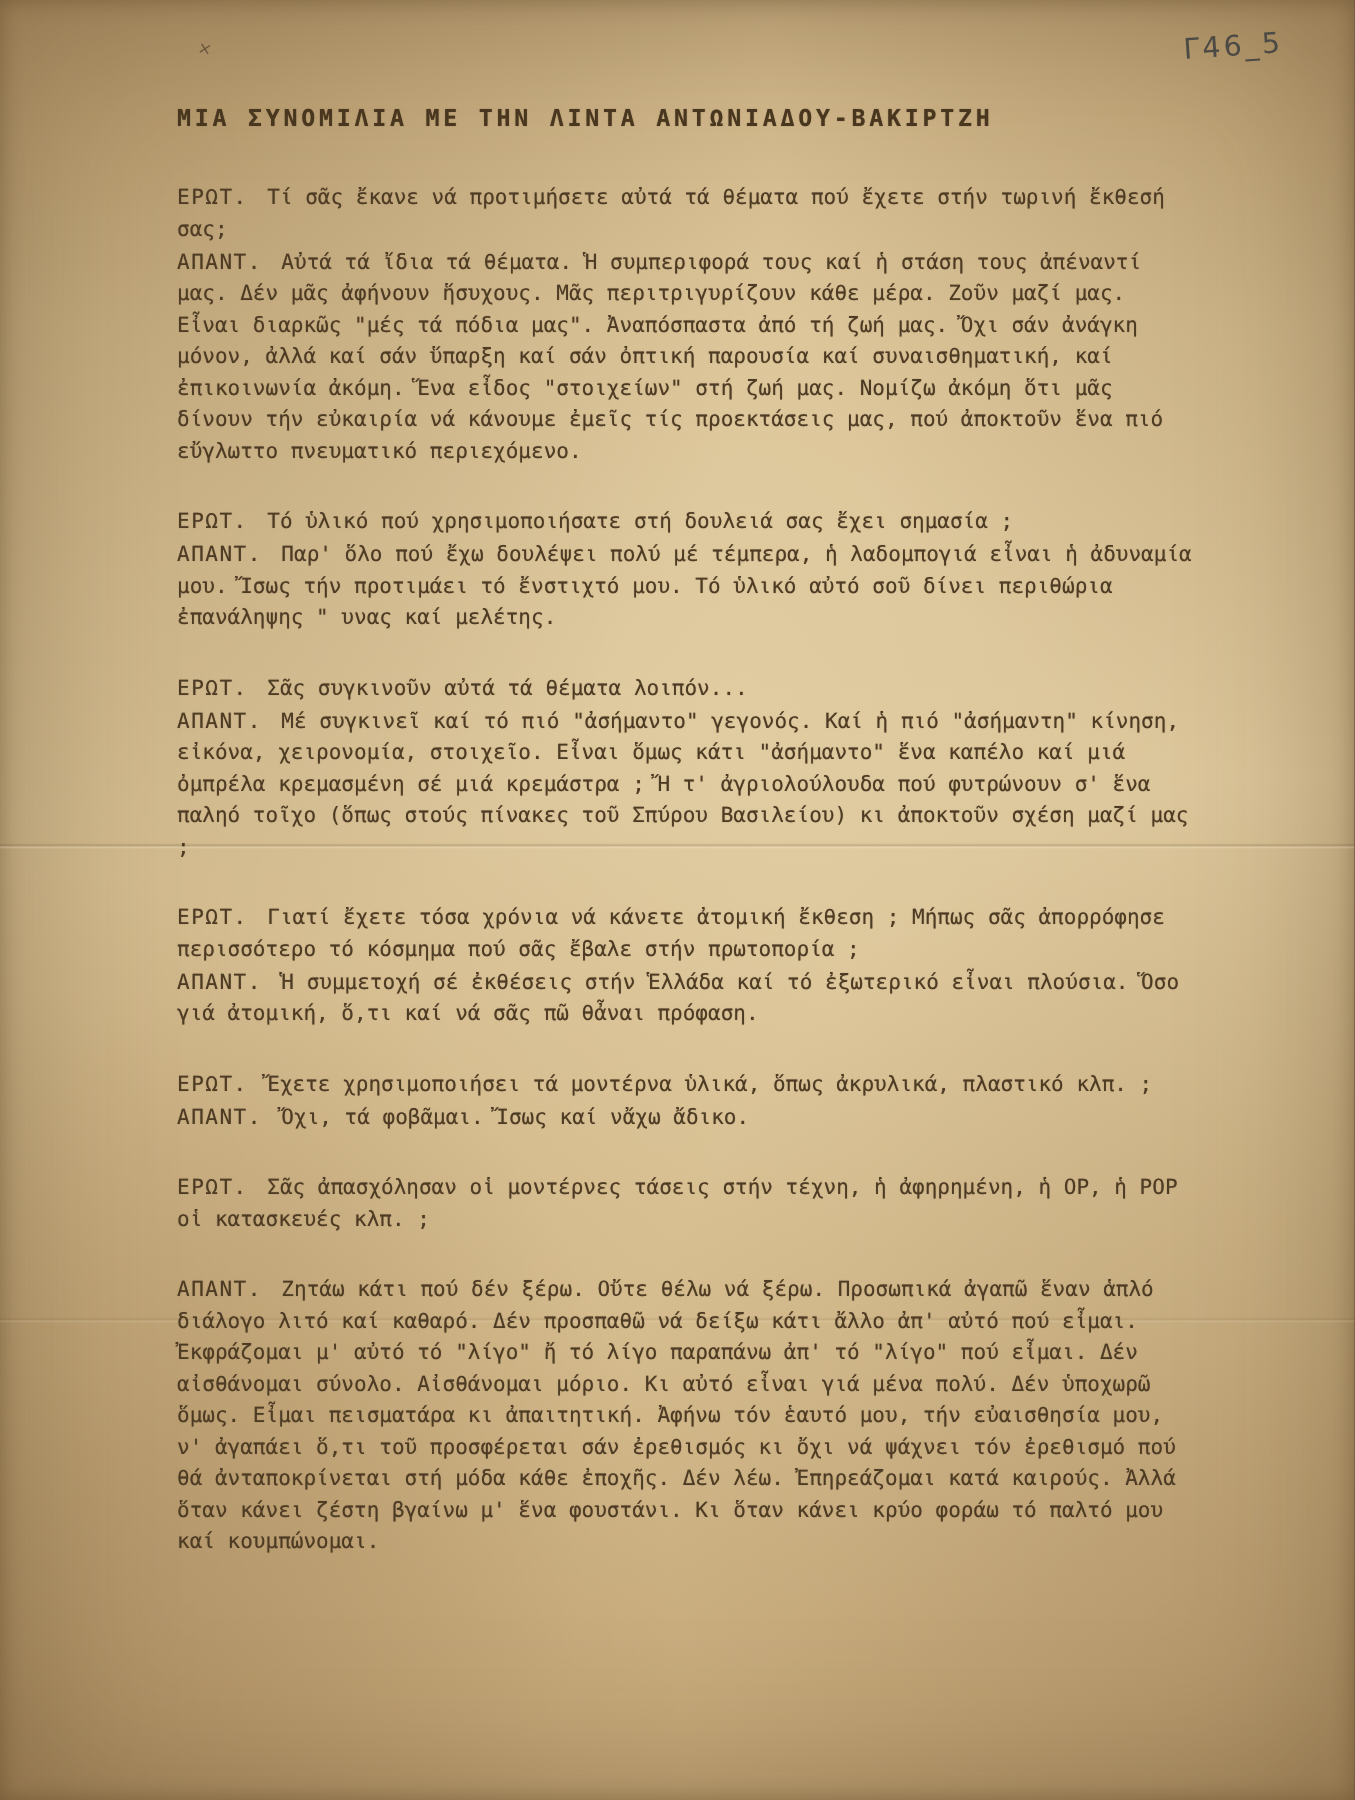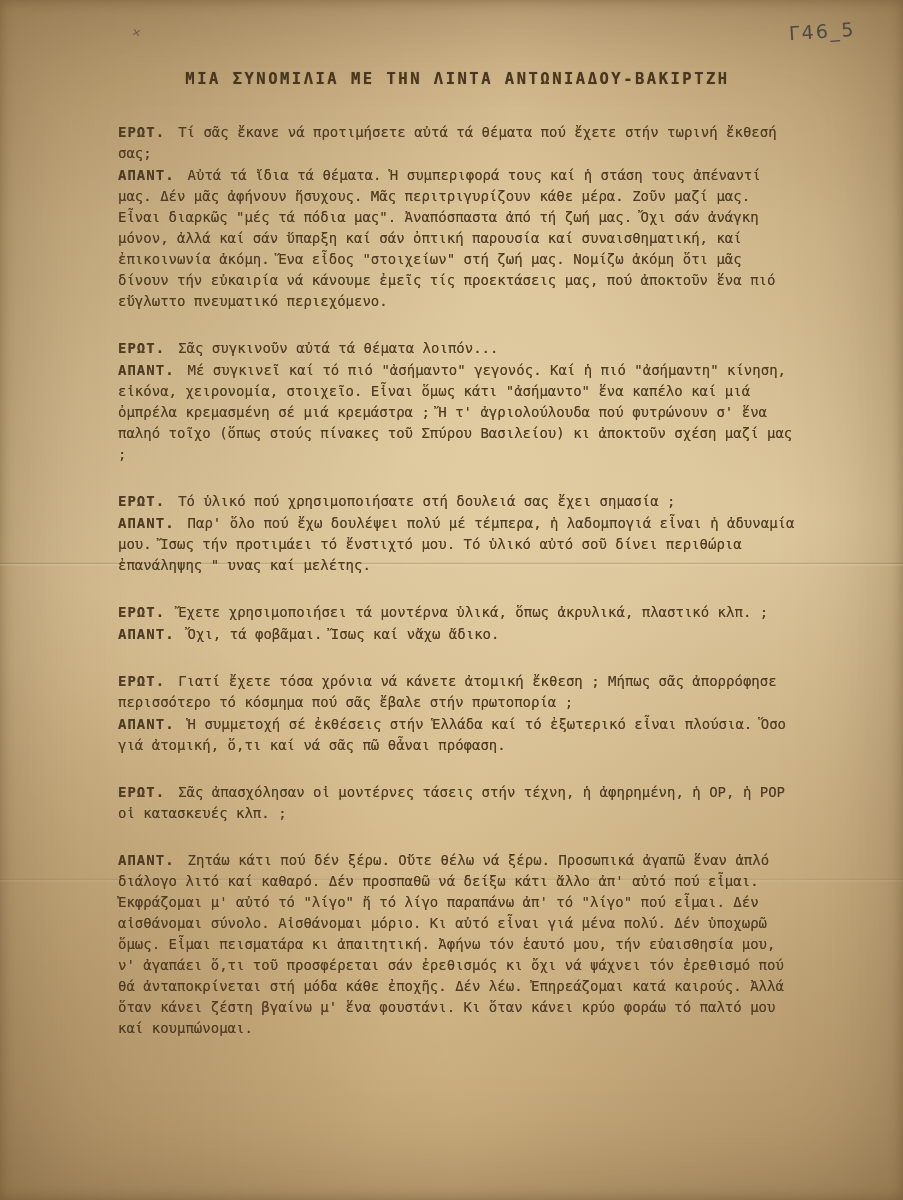--- a/index.html
+++ b/index.html
@@ -35,63 +35,63 @@
   }
   .corner-mark{
     position:absolute;top:26px;left:132px;
     font-family:"DejaVu Sans", sans-serif;
     font-size:11px;color:#5a4832;opacity:.8;transform:rotate(12deg);
   }
   .content{
     position:absolute;left:118px;right:106px;top:70px;
   }
   .title{
-    font-size:15.5px;font-weight:bold;text-align:center;
+    font-size:15.5px;font-weight:bold;text-align:left;
     letter-spacing:2.5px;margin:0 0 34px 0;color:#49361f;
     text-shadow:0 0 .7px rgba(73,54,31,.65);
   }
   .qa{margin:0 0 26px 0;}
   p{
     font-size:14px;line-height:21px;margin:0;
     text-shadow:0 0 .6px rgba(78,59,36,.55);
     text-align:left;
   }
   .answer{margin-top:1px;}
-  .label{margin-right:13px;letter-spacing:1px;font-weight:bold;}
+  .label{margin-right:13px;letter-spacing:1px;}
 </style>
 </head>
 <body>
 
 <div class="paper">
   <div class="crease c1"></div>
   <div class="crease c2"></div>
   <div class="corner-mark">×</div>
   <div class="annotation">Γ46_5</div>
   <div class="content">
     <h1 class="title">ΜΙΑ ΣΥΝΟΜΙΛΙΑ ΜΕ ΤΗΝ ΛΙΝΤΑ ΑΝΤΩΝΙΑΔΟΥ-ΒΑΚΙΡΤΖΗ</h1>
     <div id="qa-container">
         <div class="qa">
           <p class="question"><span class="label">ΕΡΩΤ.</span>Τί σᾶς ἔκανε νά προτιμήσετε αὐτά τά θέματα πού ἔχετε στήν τωρινή ἔκθεσή σας;</p>
           <p class="answer"><span class="label">ΑΠΑΝΤ.</span>Αὐτά τά ἴδια τά θέματα. Ἡ συμπεριφορά τους καί ἡ στάση τους ἀπέναντί μας. Δέν μᾶς ἀφήνουν ἥσυχους. Μᾶς περιτριγυρίζουν κάθε μέρα. Ζοῦν μαζί μας. Εἶναι διαρκῶς "μές τά πόδια μας". Ἀναπόσπαστα ἀπό τή ζωή μας. Ὄχι σάν ἀνάγκη μόνον, ἀλλά καί σάν ὕπαρξη καί σάν ὀπτική παρουσία καί συναισθηματική, καί ἐπικοινωνία ἀκόμη. Ἕνα εἶδος "στοιχείων" στή ζωή μας. Νομίζω ἀκόμη ὅτι μᾶς δίνουν τήν εὐκαιρία νά κάνουμε ἐμεῖς τίς προεκτάσεις μας, πού ἀποκτοῦν ἕνα πιό εὔγλωττο πνευματικό περιεχόμενο.</p>
         </div>
         <div class="qa">
+          <p class="question"><span class="label">ΕΡΩΤ.</span>Τό ὑλικό πού χρησιμοποιήσατε στή δουλειά σας ἔχει σημασία ;</p>
+          <p class="answer"><span class="label">ΑΠΑΝΤ.</span>Παρ' ὅλο πού ἔχω δουλέψει πολύ μέ τέμπερα, ἡ λαδομπογιά εἶναι ἡ ἀδυναμία μου. Ἴσως τήν προτιμάει τό ἔνστιχτό μου. Τό ὑλικό αὐτό σοῦ δίνει περιθώρια ἐπανάληψης " υνας καί μελέτης.</p>
+        </div>
+        <div class="qa">
           <p class="question"><span class="label">ΕΡΩΤ.</span>Σᾶς συγκινοῦν αὐτά τά θέματα λοιπόν...</p>
           <p class="answer"><span class="label">ΑΠΑΝΤ.</span>Μέ συγκινεῖ καί τό πιό "ἀσήμαντο" γεγονός. Καί ἡ πιό "ἀσήμαντη" κίνηση, εἰκόνα, χειρονομία, στοιχεῖο. Εἶναι ὅμως κάτι "ἀσήμαντο" ἕνα καπέλο καί μιά ὀμπρέλα κρεμασμένη σέ μιά κρεμάστρα ; Ἤ τ' ἀγριολούλουδα πού φυτρώνουν σ' ἕνα παληό τοῖχο (ὅπως στούς πίνακες τοῦ Σπύρου Βασιλείου) κι ἀποκτοῦν σχέση μαζί μας ;</p>
         </div>
         <div class="qa">
-          <p class="question"><span class="label">ΕΡΩΤ.</span>Τό ὑλικό πού χρησιμοποιήσατε στή δουλειά σας ἔχει σημασία ;</p>
-          <p class="answer"><span class="label">ΑΠΑΝΤ.</span>Παρ' ὅλο πού ἔχω δουλέψει πολύ μέ τέμπερα, ἡ λαδομπογιά εἶναι ἡ ἀδυναμία μου. Ἴσως τήν προτιμάει τό ἔνστιχτό μου. Τό ὑλικό αὐτό σοῦ δίνει περιθώρια ἐπανάληψης " υνας καί μελέτης.</p>
+          <p class="question"><span class="label">ΕΡΩΤ.</span>Γιατί ἔχετε τόσα χρόνια νά κάνετε ἀτομική ἔκθεση ; Μήπως σᾶς ἀπορρόφησε περισσότερο τό κόσμημα πού σᾶς ἔβαλε στήν πρωτοπορία ;</p>
+          <p class="answer"><span class="label">ΑΠΑΝΤ.</span>Ἡ συμμετοχή σέ ἐκθέσεις στήν Ἑλλάδα καί τό ἐξωτερικό εἶναι πλούσια. Ὅσο γιά ἀτομική, ὅ,τι καί νά σᾶς πῶ θἆναι πρόφαση.</p>
         </div>
         <div class="qa">
           <p class="question"><span class="label">ΕΡΩΤ.</span>Ἔχετε χρησιμοποιήσει τά μοντέρνα ὑλικά, ὅπως ἀκρυλικά, πλαστικό κλπ. ;</p>
           <p class="answer"><span class="label">ΑΠΑΝΤ.</span>Ὄχι, τά φοβᾶμαι. Ἴσως καί νἄχω ἄδικο.</p>
-        </div>
-        <div class="qa">
-          <p class="question"><span class="label">ΕΡΩΤ.</span>Γιατί ἔχετε τόσα χρόνια νά κάνετε ἀτομική ἔκθεση ; Μήπως σᾶς ἀπορρόφησε περισσότερο τό κόσμημα πού σᾶς ἔβαλε στήν πρωτοπορία ;</p>
-          <p class="answer"><span class="label">ΑΠΑΝΤ.</span>Ἡ συμμετοχή σέ ἐκθέσεις στήν Ἑλλάδα καί τό ἐξωτερικό εἶναι πλούσια. Ὅσο γιά ἀτομική, ὅ,τι καί νά σᾶς πῶ θἆναι πρόφαση.</p>
         </div>
         <div class="qa">
           <p class="question"><span class="label">ΕΡΩΤ.</span>Σᾶς ἀπασχόλησαν οἱ μοντέρνες τάσεις στήν τέχνη, ἡ ἀφηρημένη, ἡ ΟΡ, ἡ ΡΟΡ οἱ κατασκευές κλπ. ;</p>
         </div>
         <div class="qa">
           <p class="answer"><span class="label">ΑΠΑΝΤ.</span>Ζητάω κάτι πού δέν ξέρω. Οὔτε θέλω νά ξέρω. Προσωπικά ἀγαπῶ ἕναν ἁπλό διάλογο λιτό καί καθαρό. Δέν προσπαθῶ νά δείξω κάτι ἄλλο ἀπ' αὐτό πού εἶμαι. Ἐκφράζομαι μ' αὐτό τό "λίγο" ἤ τό λίγο παραπάνω ἀπ' τό "λίγο" πού εἶμαι. Δέν αἰσθάνομαι σύνολο. Αἰσθάνομαι μόριο. Κι αὐτό εἶναι γιά μένα πολύ. Δέν ὑποχωρῶ ὅμως. Εἶμαι πεισματάρα κι ἀπαιτητική. Ἀφήνω τόν ἑαυτό μου, τήν εὐαισθησία μου, ν' ἀγαπάει ὅ,τι τοῦ προσφέρεται σάν ἐρεθισμός κι ὄχι νά ψάχνει τόν ἐρεθισμό πού θά ἀνταποκρίνεται στή μόδα κάθε ἐποχῆς. Δέν λέω. Ἐπηρεάζομαι κατά καιρούς. Ἀλλά ὅταν κάνει ζέστη βγαίνω μ' ἕνα φουστάνι. Κι ὅταν κάνει κρύο φοράω τό παλτό μου καί κουμπώνομαι.</p>
         </div>
       </div>
   </div>
 </div>

